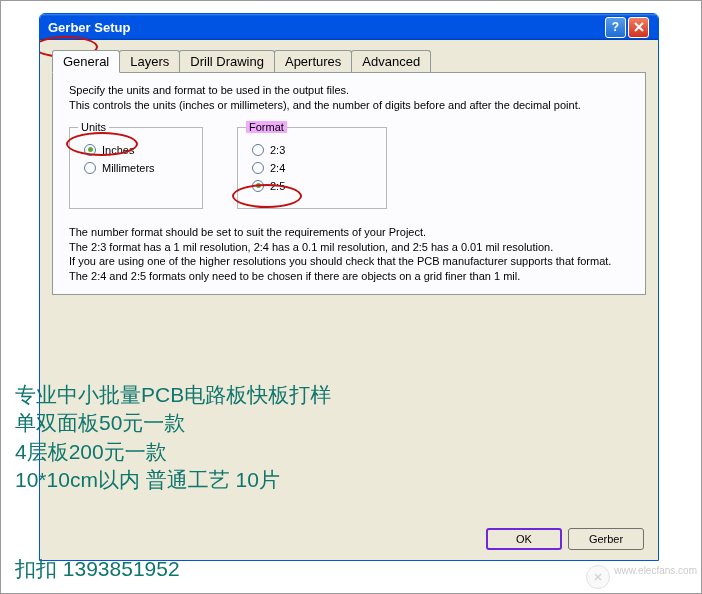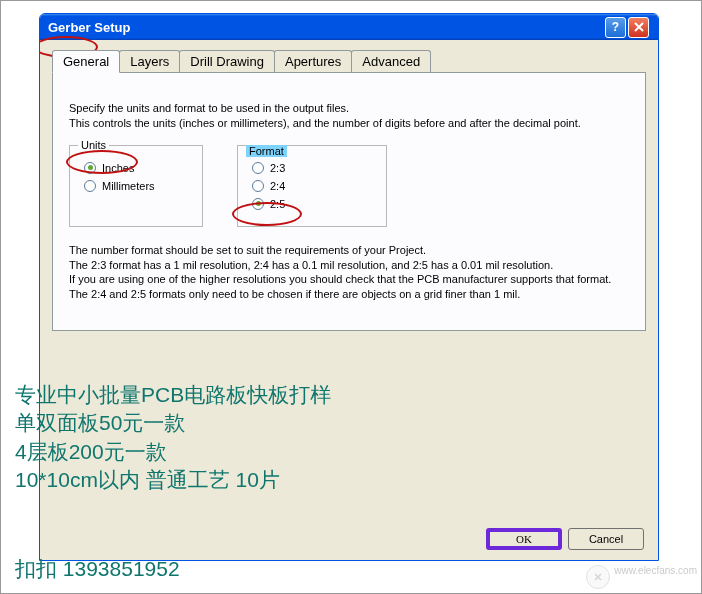--- a/index.html
+++ b/index.html
@@ -75,21 +75,21 @@
     }
     .tab.active {
       background: #fcfcfe;
       border-bottom: 1px solid #fcfcfe;
       margin-bottom: -1px;
       z-index: 3;
     }
     .tab-panel {
       background: #fcfcfe;
       border: 1px solid #919b9c;
-      padding: 28px 16px;
+      padding: 10px 16px;
       position: relative;
       z-index: 1;
     }
     .desc { margin-bottom: 14px; line-height: 1.35; }
     .groups { display: flex; gap: 34px; margin-bottom: 16px; }
     .group {
       border: 1px solid #b8b8b8;
       padding: 10px 14px 10px 14px;
       position: relative;
     }
@@ -139,21 +139,21 @@
     .wbtn {
       width: 76px;
       height: 22px;
       background: #ece9d8;
       border: 1px solid #707070;
       border-radius: 3px;
       font-size: 11px;
       font-family: Tahoma, sans-serif;
       cursor: pointer;
     }
-    .wbtn.default { border: 4px solid #6d28d9; font-family: Liberation Serif, serif; }
+    .wbtn.default { border: 2px solid #6d28d9; }
     .circle-mark {
       position: absolute;
       border: 2px solid #c01010;
       border-radius: 50%;
       pointer-events: none;
     }
     .watermark {
       position: absolute;
       right: 4px;
       bottom: 4px;
@@ -215,21 +215,21 @@
           </div>
           <div class="radio-row">
             <span class="radio"></span>
             <span>Millimeters</span>
           </div>
 
           <div class="circle-mark" style="top:4px; left:-4px; width:72px; height:24px;"></div>
         </div>
 
         <div class="group group-f">
-          <span class="legend" style="position:absolute;top:-7px;left:8px;background:#7dd3fc;padding:0 3px;margin-top:6px;">Format</span>
+          <span class="legend" style="position:absolute;top:-7px;left:8px;background:#f0abfc;padding:0 3px;">Format</span>
           <div class="radio-row">
             <span class="radio"></span>
             <span>2:3</span>
           </div>
           <div class="radio-row">
             <span class="radio"></span>
             <span>2:4</span>
           </div>
           <div class="radio-row">
             <span class="radio sel"></span>
@@ -243,21 +243,21 @@
       <div class="note">
         <div>The number format should be set to suit the requirements of your Project.</div>
         <div>The 2:3 format has a 1 mil resolution, 2:4 has a 0.1 mil resolution, and 2:5 has a 0.01 mil resolution.</div>
         <div>If you are using one of the higher resolutions you should check that the PCB manufacturer supports that format.</div>
         <div>The 2:4 and 2:5 formats only need to be chosen if there are objects on a grid finer than 1 mil.</div>
       </div>
     </div>
 
     <div class="button-row">
       <button class="wbtn default">OK</button>
-      <button class="wbtn">Cancel</button>
+      <button class="wbtn">Gerber</button>
     </div>
   </div>
 </div>
 
 <div class="overlay-text ov1">
   <div>专业中小批量PCB电路板快板打样</div>
   <div>单双面板50元一款</div>
   <div>4层板200元一款</div>
   <div>10*10cm以内 普通工艺 10片</div>
 </div>

